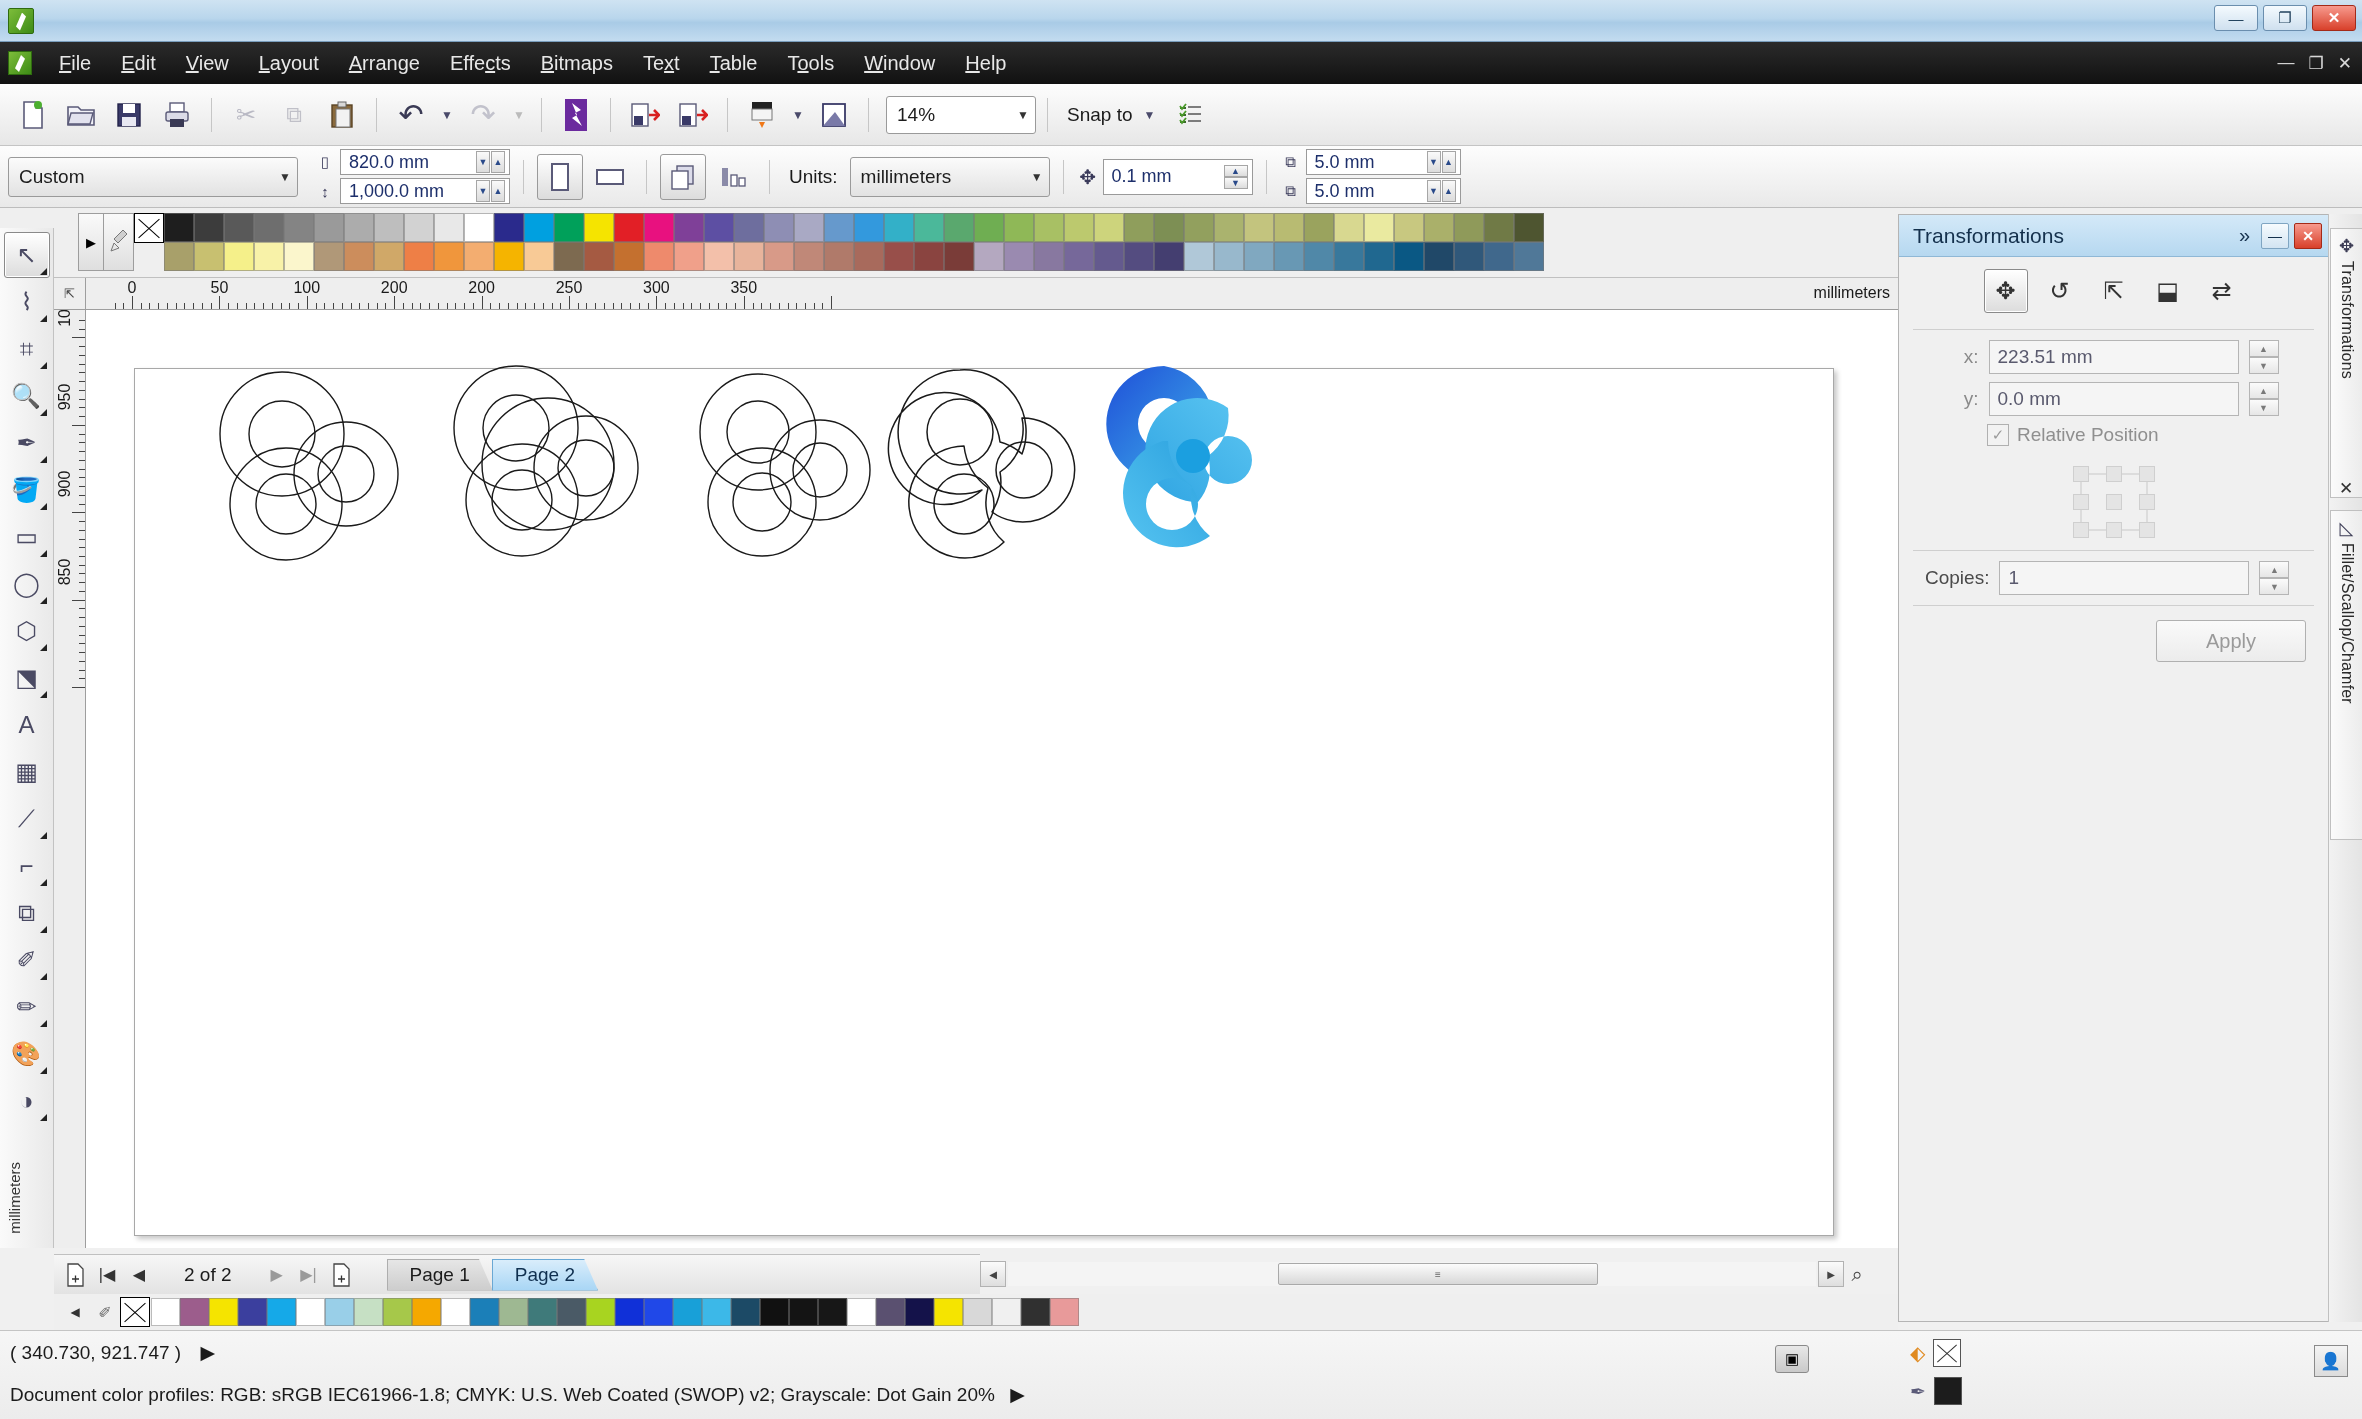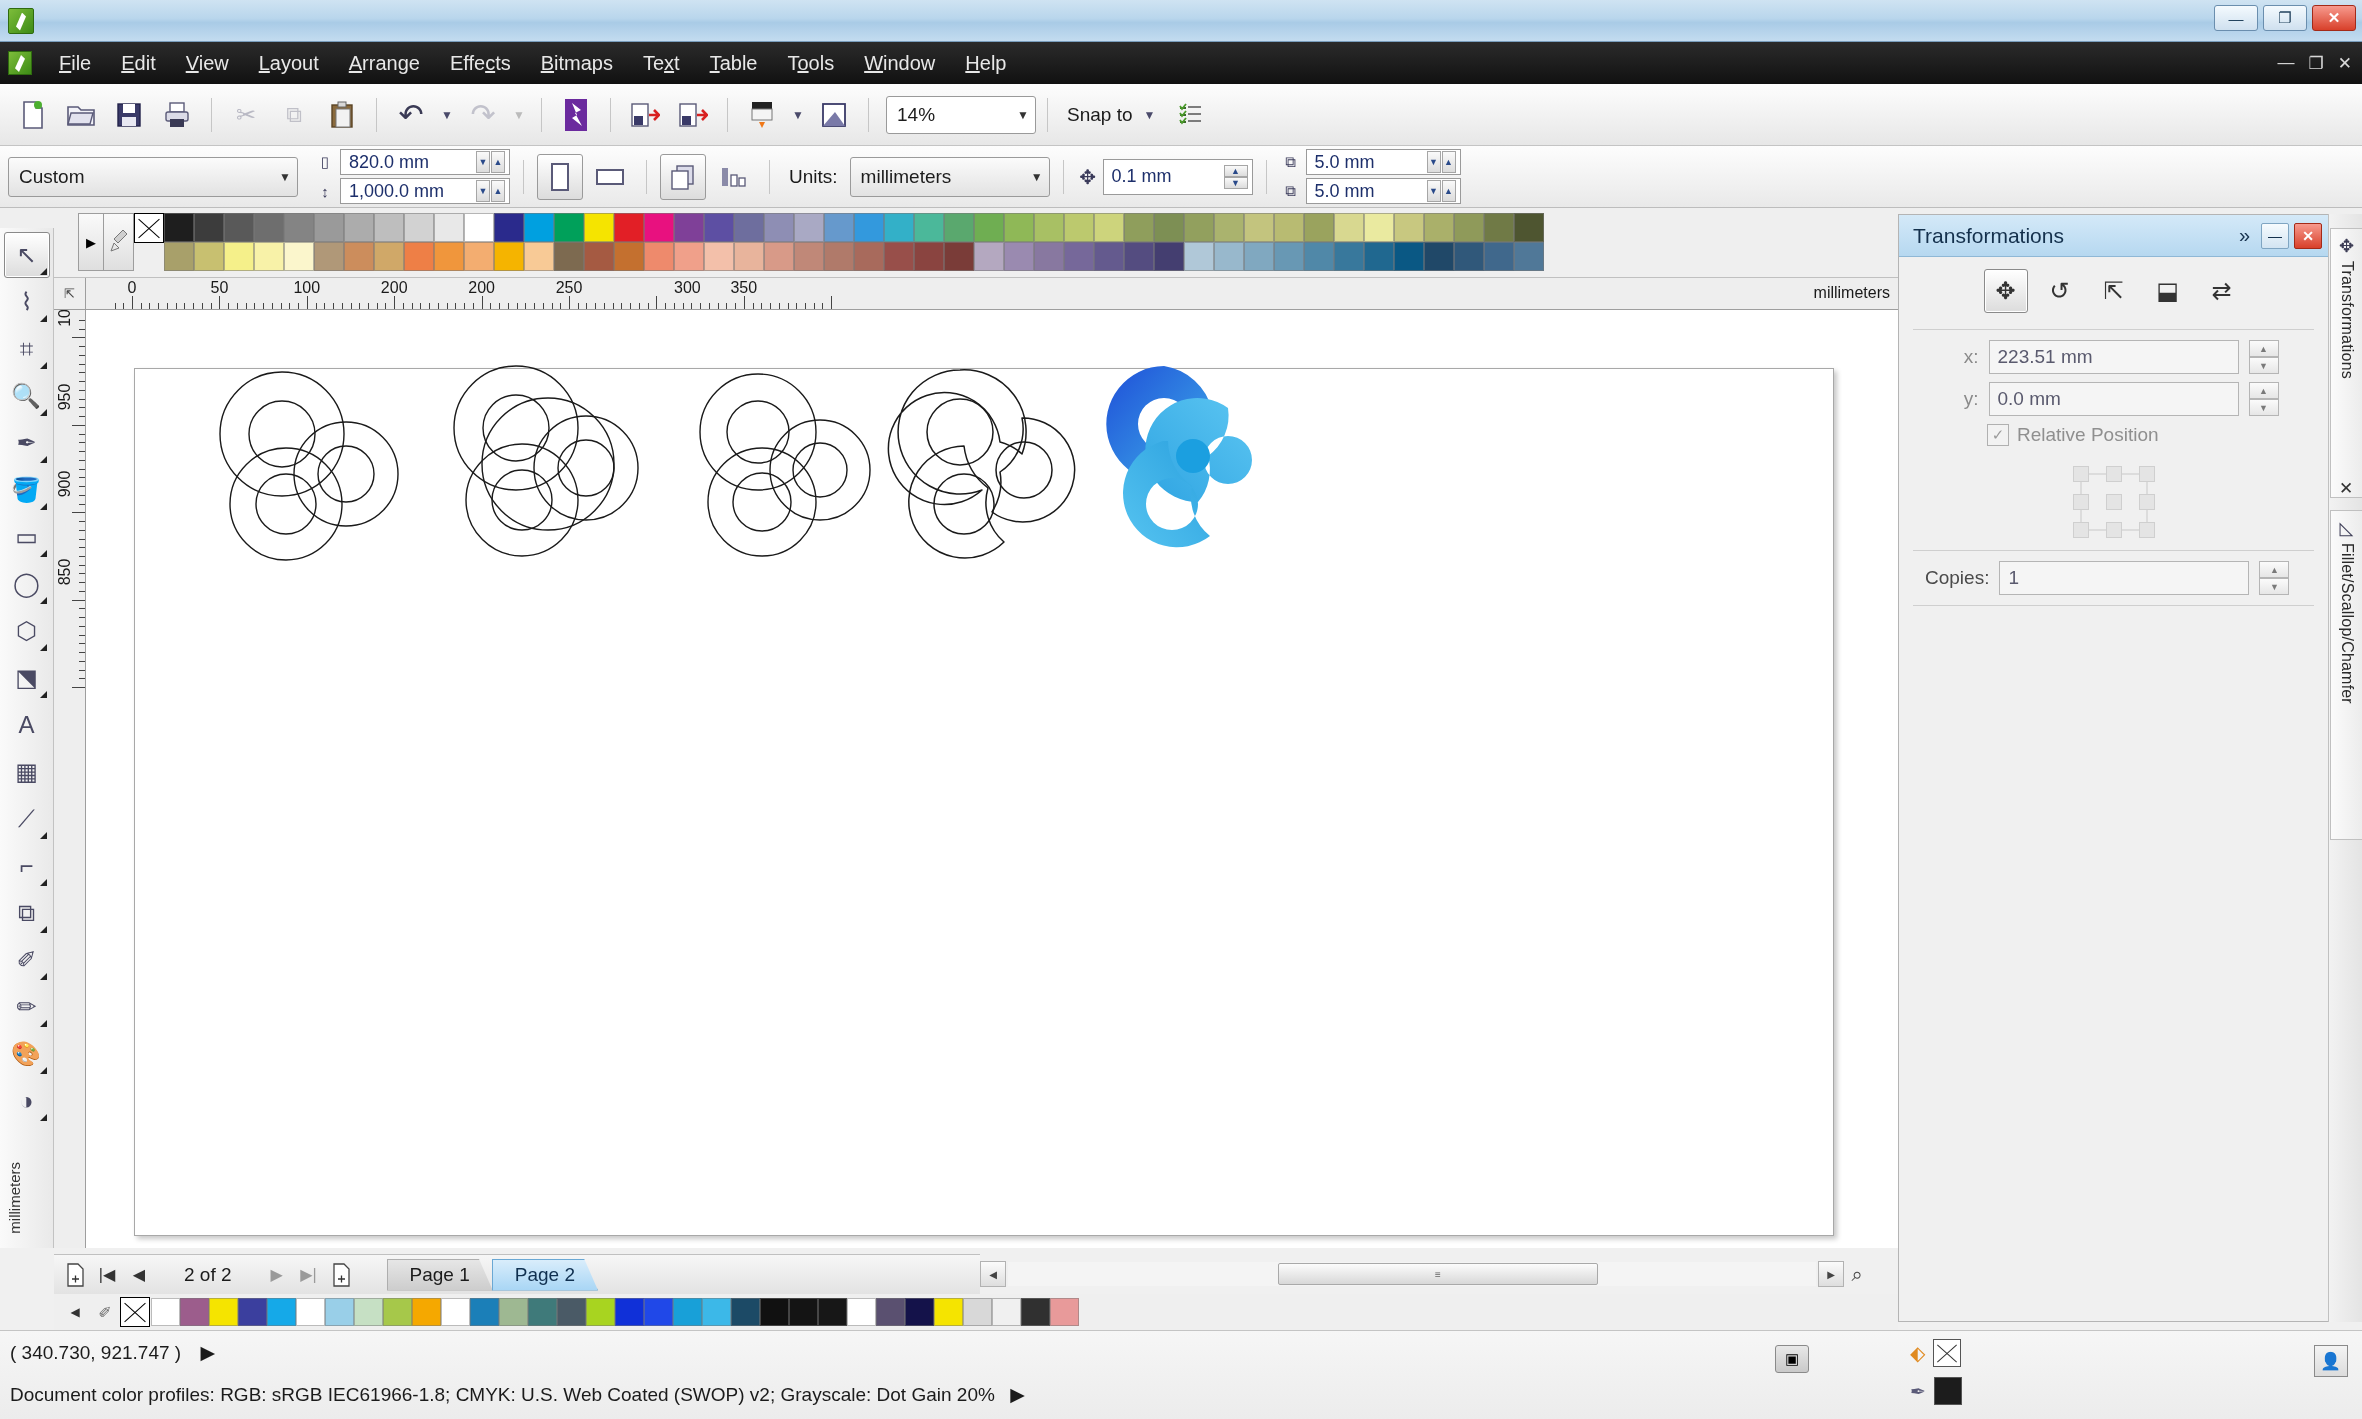--- a/index.html
+++ b/index.html
@@ -861,21 +861,21 @@
       <div class="tick" style="left: 750.98px; height: 6px;"></div>
       <div class="tick" style="left: 759.72px; height: 6px;"></div>
       <div class="tick" style="left: 768.46px; height: 6px;"></div>
       <div class="tick" style="left: 777.2px; height: 13px;"></div>
       <div class="lab" style="left: 78px;">0</div>
       <div class="lab" style="left: 165.4px;">50</div>
       <div class="lab" style="left: 252.8px;">100</div>
       <div class="lab" style="left: 340.2px;">200</div>
       <div class="lab" style="left: 427.6px;">200</div>
       <div class="lab" style="left: 515px;">250</div>
-      <div class="lab" style="left: 602.4px; margin-left: 31px;">300</div>
+      <div class="lab" style="left: 602.4px;">300</div>
       <div class="lab" style="left: 689.8px;">350</div>
     </div>
   <div class="vruler" id="vruler">
       <div class="tick" style="top: 10px; width: 6px;"></div>
       <div class="tick" style="top: 18.74px; width: 6px;"></div>
       <div class="tick" style="top: 27.48px; width: 13px;"></div>
       <div class="tick" style="top: 36.22px; width: 6px;"></div>
       <div class="tick" style="top: 44.96px; width: 6px;"></div>
       <div class="tick" style="top: 53.7px; width: 6px;"></div>
       <div class="tick" style="top: 62.44px; width: 6px;"></div>
@@ -1133,20 +1133,23 @@
       <span class="copies-lbl">Copies:</span>
       <span class="xf-field" style="width:250px">1</span>
       <span class="xf-spin">
         <span class="sb">▲</span>
         <span class="sb">▼</span>
       </span>
     </div>
 
     <div class="hr-line"></div>
 
+    <div class="apply-row">
+      <div class="apply-btn">Apply</div>
+    </div>
   </div>
 
   <div class="edge-strip">
     <div class="edge-tab" style="top:14px;height:270px">
       <span class="et-ico">✥</span>
       <span class="et-txt">Transformations</span>
     </div>
     <div class="edge-x" style="top:264px">✕</div>
     <div class="edge-tab" style="top:296px;height:330px">
       <span class="et-ico">◺</span>

